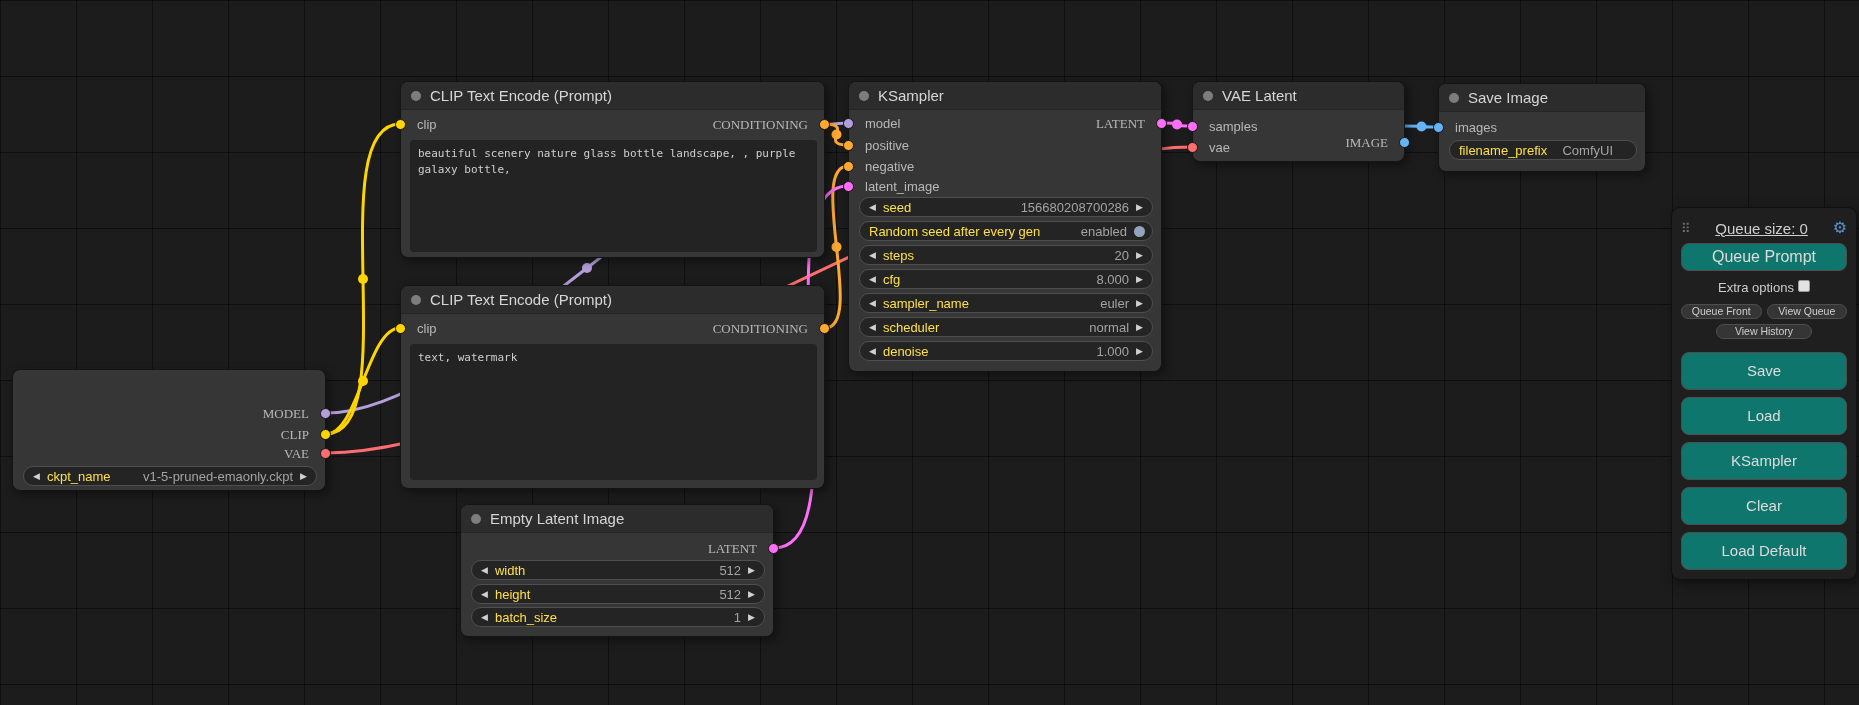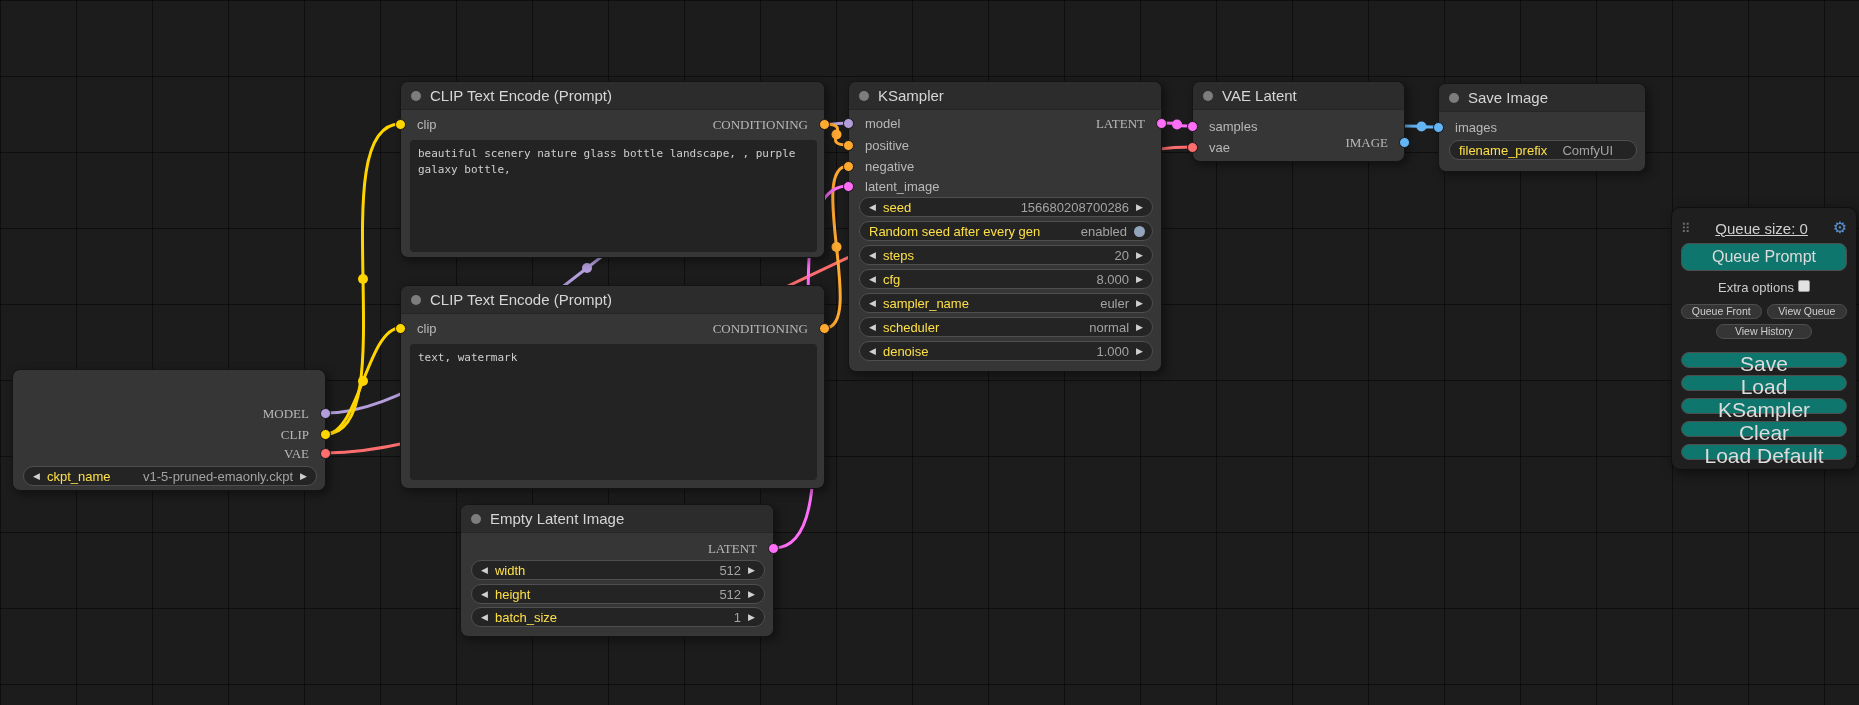--- a/index.html
+++ b/index.html
@@ -64,21 +64,21 @@
   .qp-header { display:flex; align-items:center; height:22px; margin-bottom:4px; }
   .drag-dots { color:#6f6f6f; font-size:13px; }
   .qp-title { flex:1; text-align:center; color:#cfcfcf; font-size:15px;text-decoration:underline; }
   .gear { color:#5a8fd0; font-size:16px; line-height:16px; }
   .qp-btn {
     display:block; width:100%;
     background:#0f766e; border:1px solid #4e4e4e; border-radius:8px;
     color:#dcdcdc; text-align:center; font-family:inherit; cursor:pointer;
   }
   .qp-btn.primary { height:28px; font-size:16px; line-height:26px; margin-bottom:9px; }
-  .qp-btn.big { height:16px; font-size:21px; line-height:22px; margin-top:7px; }
+  .qp-btn.big { height:38px; font-size:15px; line-height:22px; margin-top:7px; }
   .extra-row { display:flex; align-items:flex-start; justify-content:center; gap:4px; height:18px; margin-bottom:6px; color:#cccccc; font-size:13px; }
   .checkbox { width:12px; height:12px; background:#e2e2e2; border:1px solid #9a9a9a; border-radius:2px; }
   .small-row { display:flex; gap:5px; margin-bottom:5px; }
   .qp-small {
     background:#353535; border:1px solid #4e4e4e; border-radius:8px;
     color:#cfcfcf; font-size:10.5px; height:15px; line-height:13px;
     padding:0 7px; text-align:center; font-family:inherit; cursor:pointer;
   }
   .small-row .qp-small { flex:1; }
   .history-row { display:flex; justify-content:center; margin-bottom:13px; }

